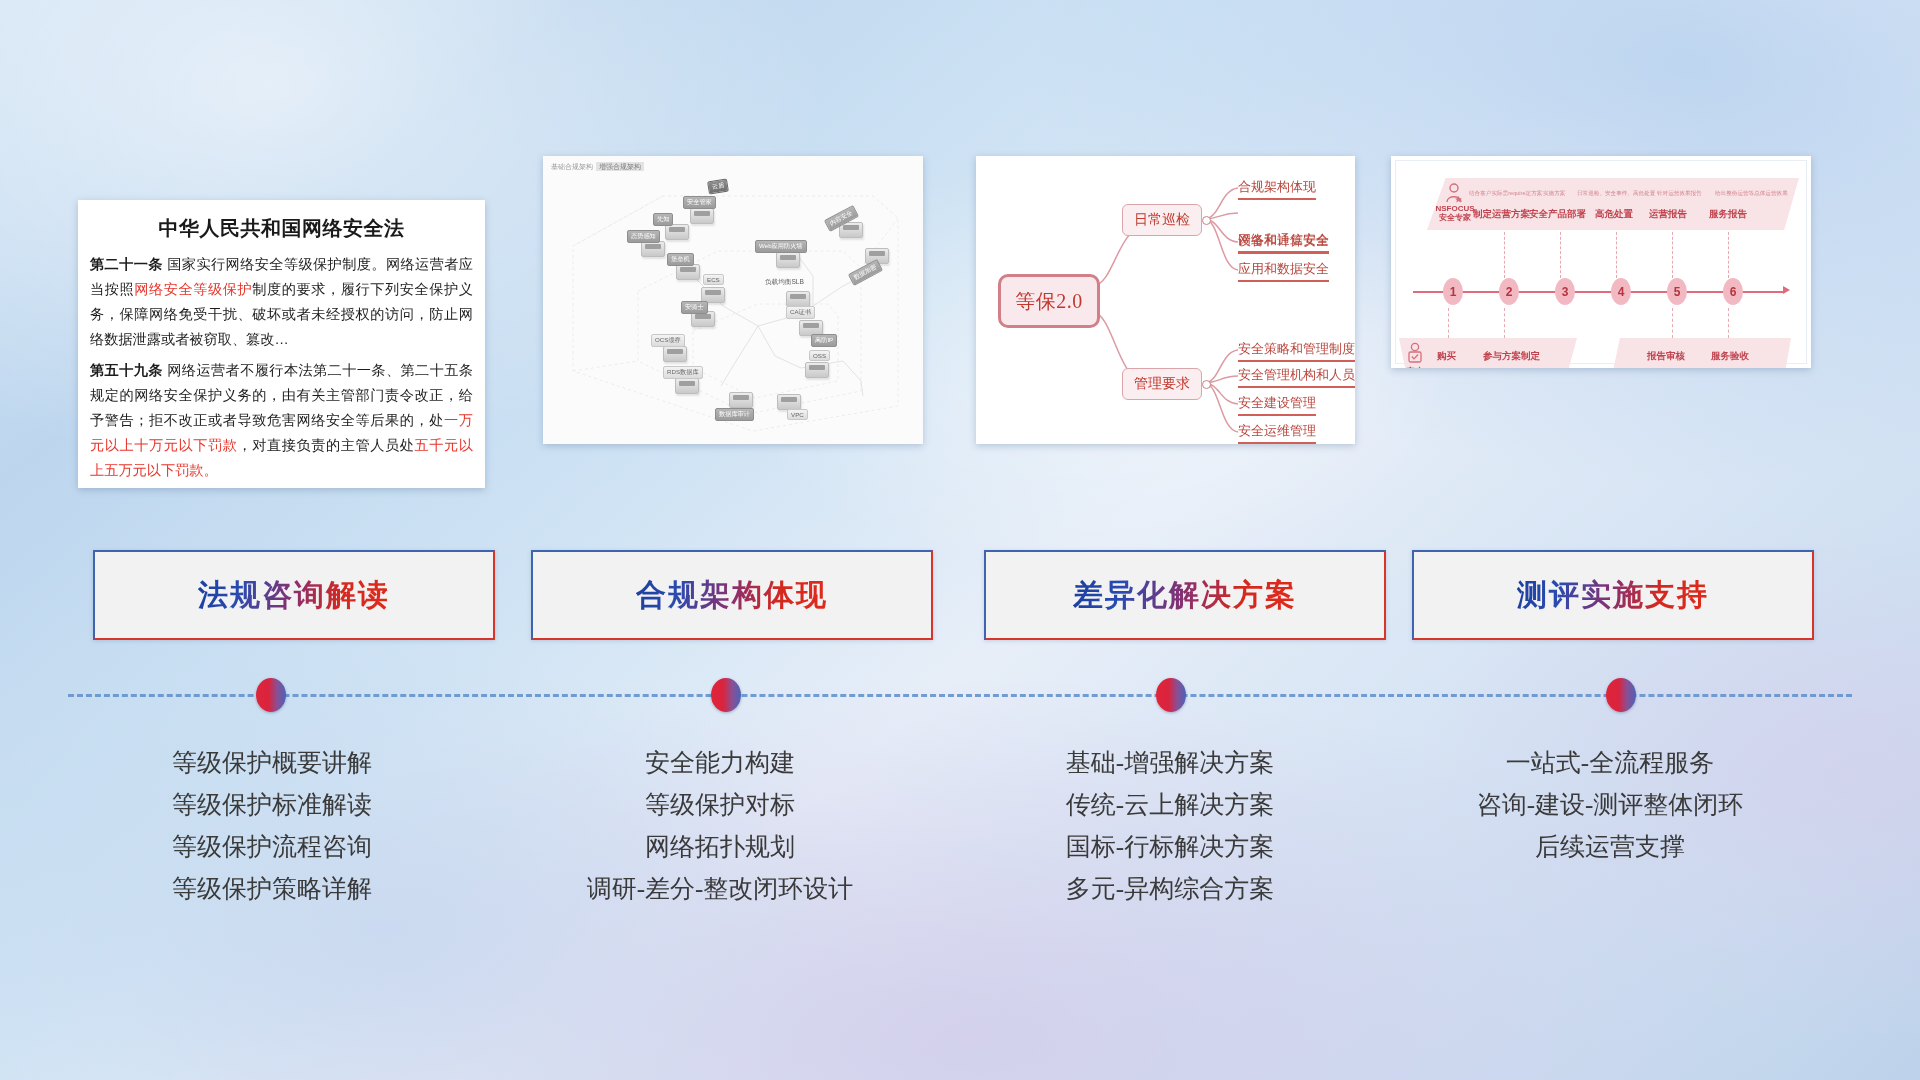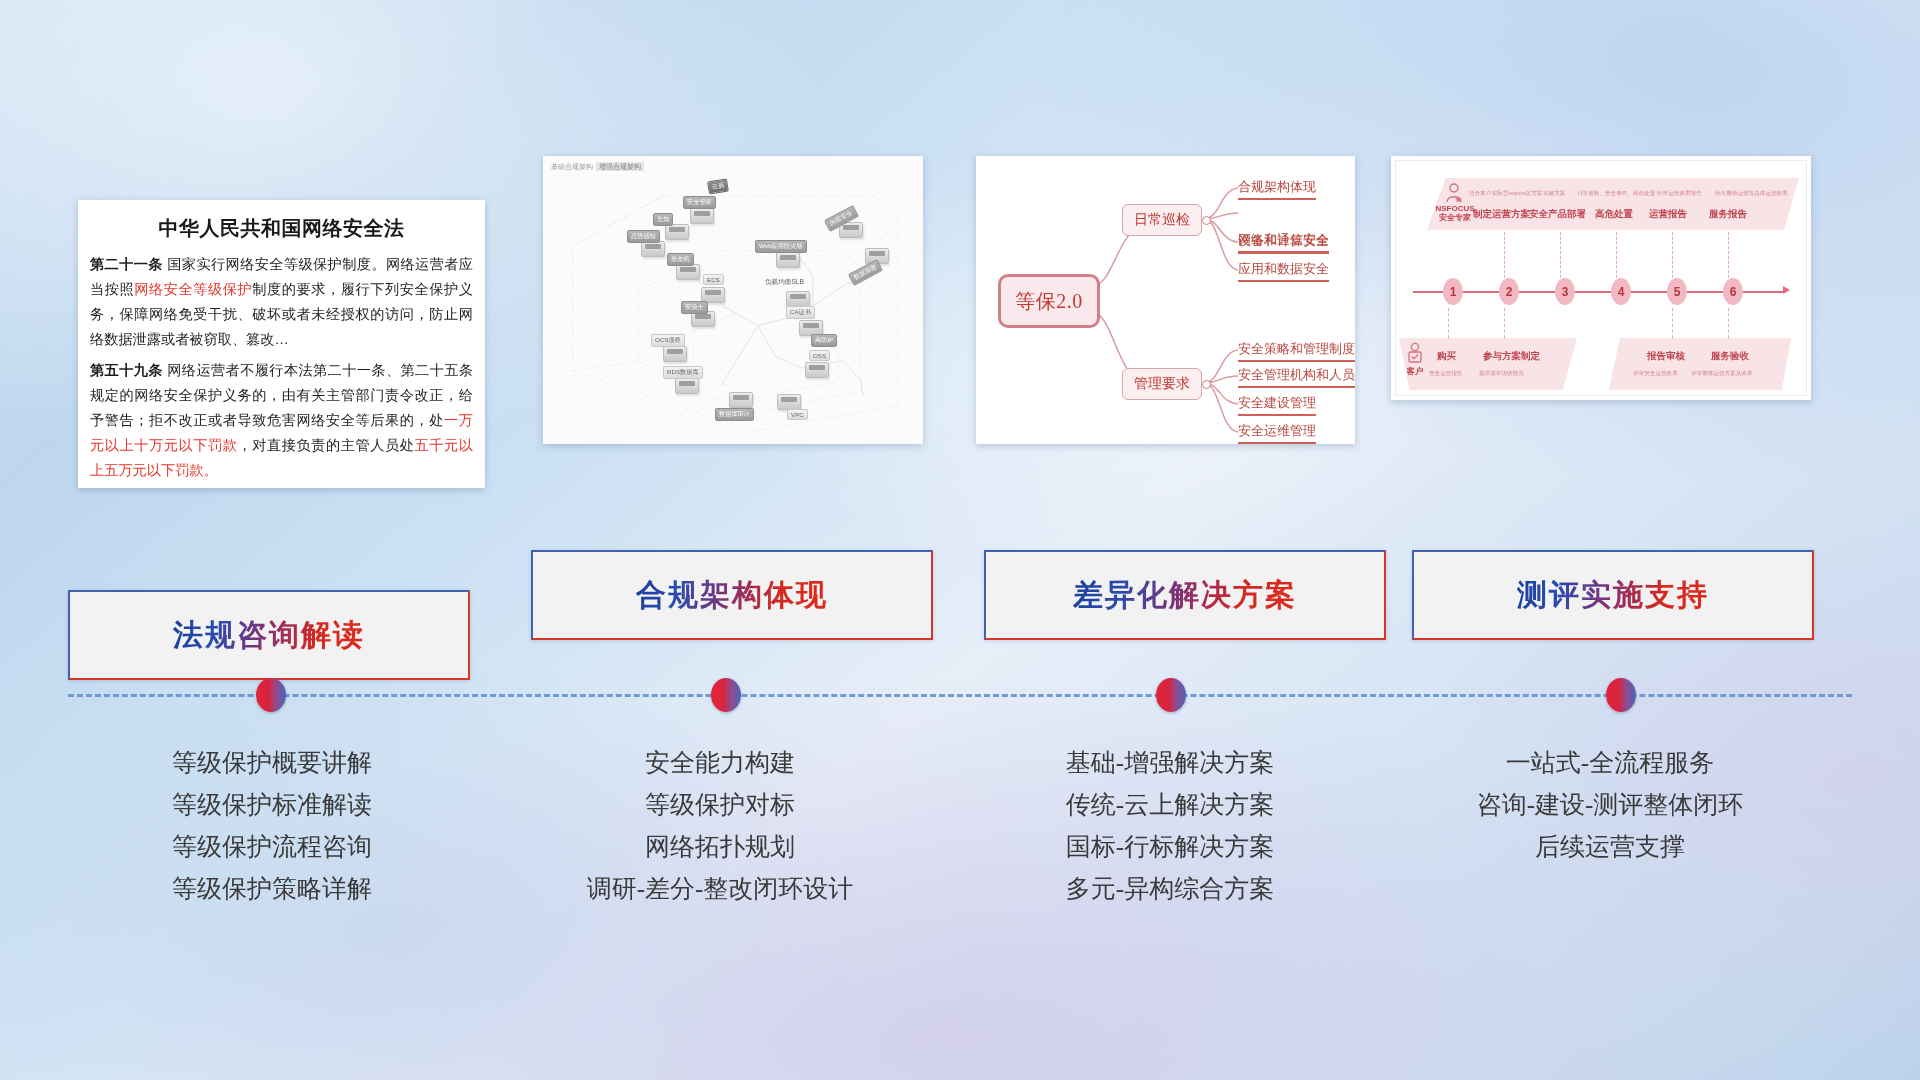--- a/index.html
+++ b/index.html
@@ -38,33 +38,33 @@
   .law-body{padding:0 12px;font-size:14.2px;line-height:1.75;color:#1d1d1d;text-align:justify;}
   .law-body p{margin:0 0 7px;}
   .law-body b{font-weight:700;}
   .red{color:#e8342a;}
 
   
   #card2{left:543px;top:156px;width:380px;height:288px;background:#fafafa;}
   
   #card3{left:976px;top:156px;width:379px;height:288px;}
   
-  #card4{left:1391px;top:156px;width:420px;height:244px;}
+  #card4{left:1391px;top:156px;width:420px;height:212px;}
 
   
   .head{position:absolute;height:86px;background:#f2f2f2;
         border-top:2px solid #3f63ad;border-left:2px solid #3f63ad;
         border-bottom:2px solid #d7342a;border-right:2px solid #d7342a;
         display:flex;align-items:center;justify-content:center;
         box-shadow:0 1px 4px rgba(60,90,130,.20);}
   .head span{font-size:30px;font-weight:700;letter-spacing:2px;
         background:linear-gradient(100deg,#1b3f9e 0%,#2a4bb0 22%,#8a2f6e 50%,#d4281f 74%,#e02a1c 100%);
         -webkit-background-clip:text;background-clip:text;color:transparent;
         -webkit-text-fill-color:transparent;}
-  #head1{left:68px;top:550px;width:398px;margin-top:40px;}
+  #head1{left:93px;top:550px;width:398px;}
   #head2{left:531px;top:550px;width:398px;}
   #head3{left:984px;top:550px;width:398px;}
   #head4{left:1412px;top:550px;width:398px;}
 
   
   .tl-line{position:absolute;left:68px;top:694px;width:1784px;height:0;
            border-top:3px dashed #5f8fcb;opacity:.85;}
   .tl-dot{position:absolute;width:30px;height:34px;border-radius:50%;
           background:linear-gradient(90deg,#e0243a 0%,#d9243e 42%,#8a4f95 70%,#4c63b6 100%);
           box-shadow:0 1px 3px rgba(40,60,110,.35);}

